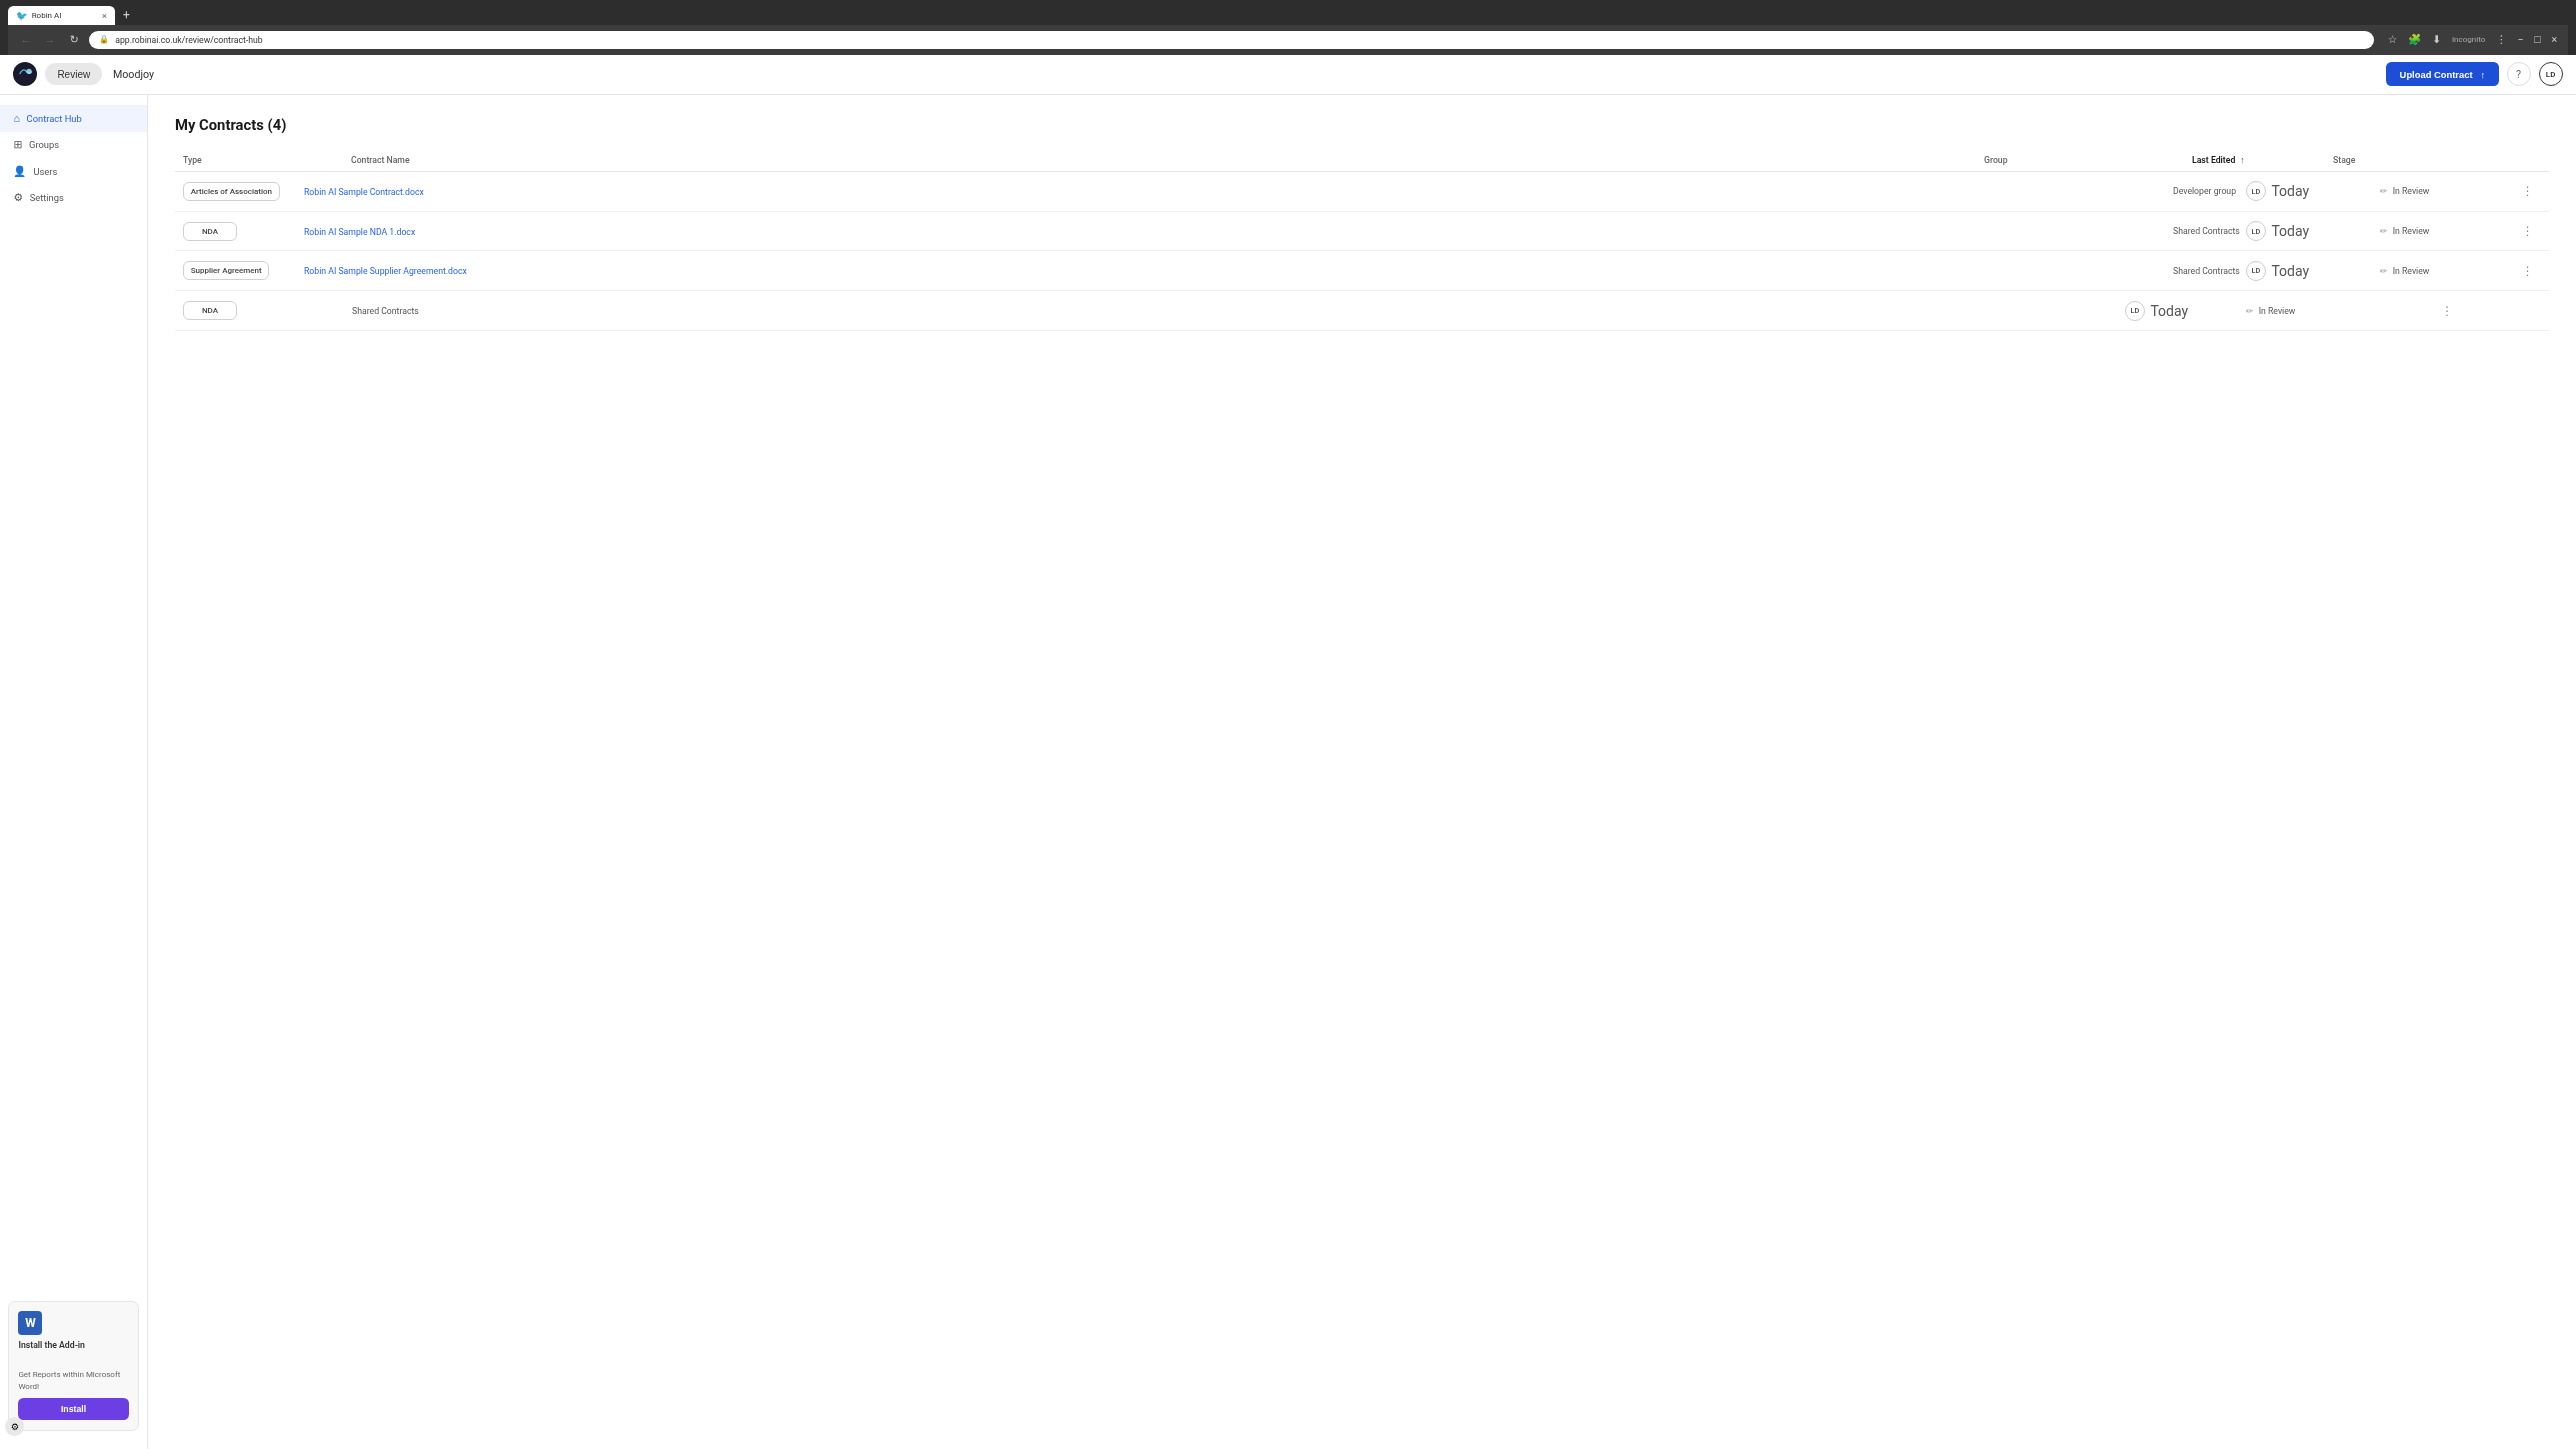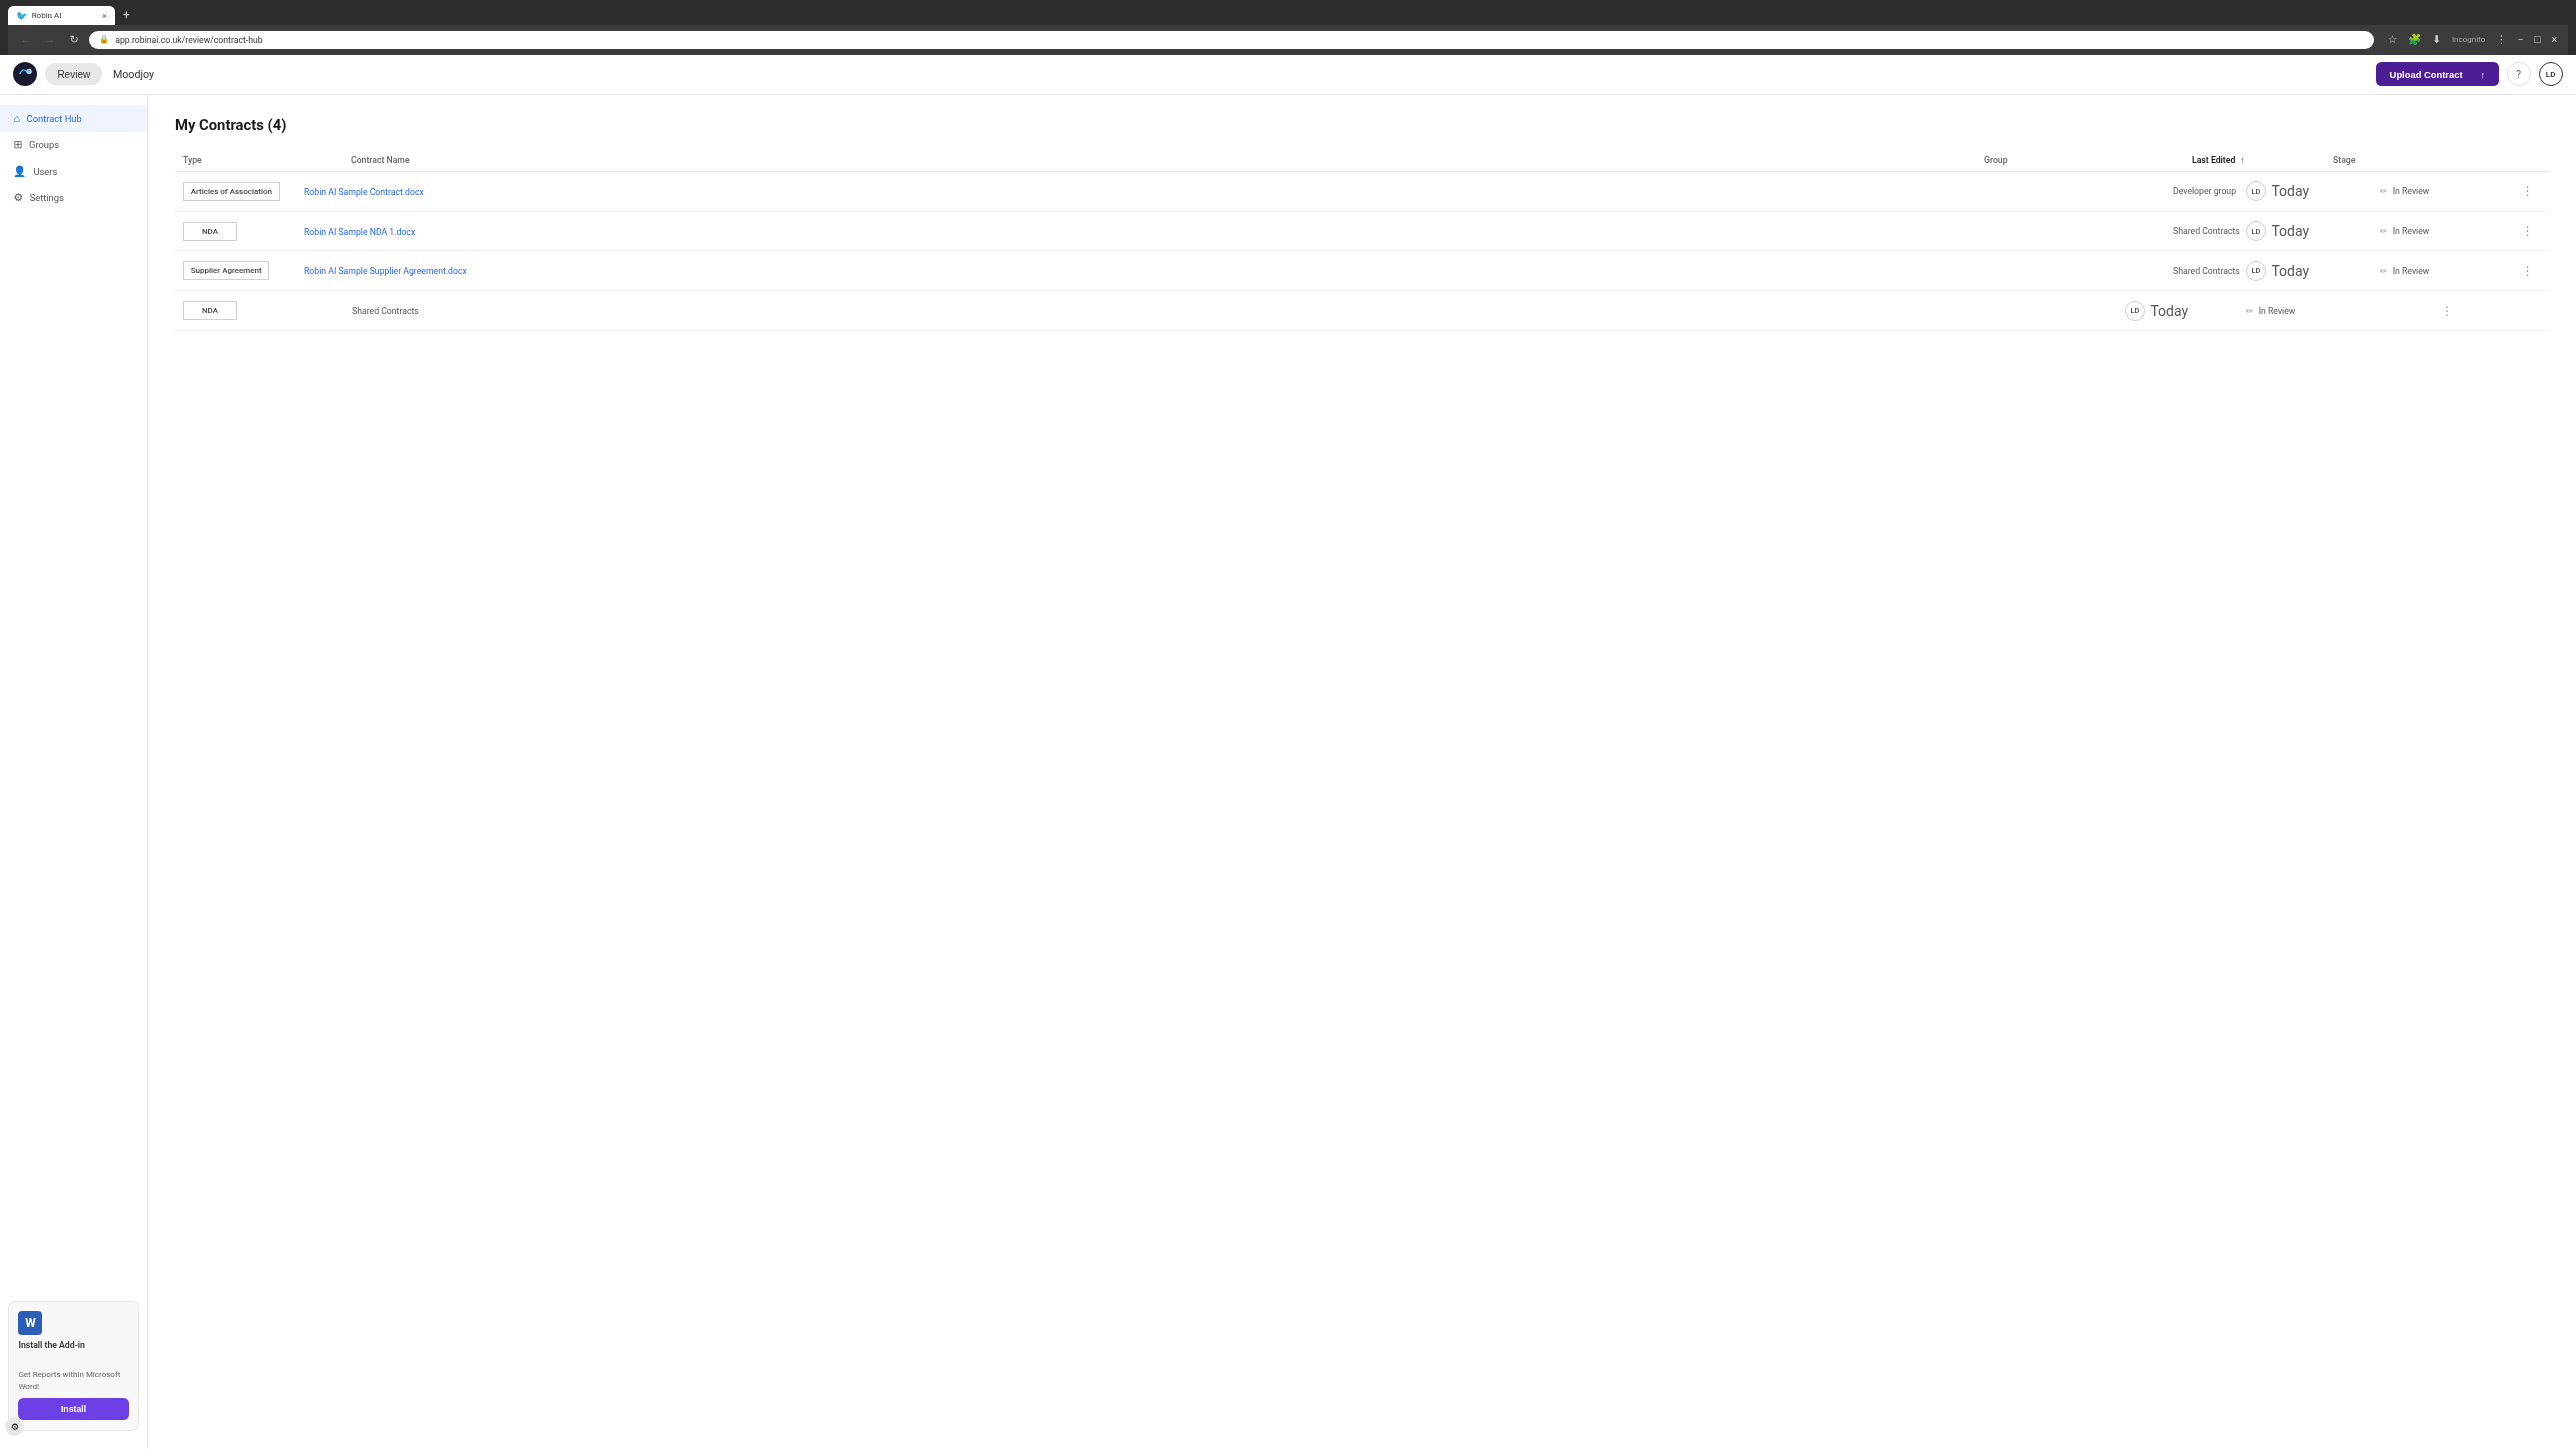--- a/index.html
+++ b/index.html
@@ -19,21 +19,21 @@
     .browser-actions { display: flex; align-items: center; gap: 5.4px; margin-left: 5.4px; }
     .browser-action-btn { color: #ccc; font-size: 10.7px; cursor: pointer; padding: 2.7px; }
 
     
     .app-container { display: flex; flex-direction: column; height: calc(100vh - 54px); background: #fff; }
     .app-header { display: flex; align-items: center; padding: 0 13.4px; height: 40px; border-bottom: 0.7px solid #e5e5e5; background: #fff; gap: 8px; }
     .app-logo { width: 24px; height: 24px; }
     .review-btn { background: #e8e8e8; border: none; padding: 5.4px 12px; border-radius: 13.4px; font-size: 10px; font-weight: 500; cursor: pointer; color: #333; }
     .app-name { font-size: 10.7px; color: #333; margin-left: 2.7px; }
     .header-spacer { flex: 1; }
-    .upload-btn { background: #4c1d95; color: #fff; border: none; padding: 6.7px 13.4px; border-radius: 5.4px; font-size: 9.4px; font-weight: 600; cursor: pointer; display: flex; align-items: center; gap: 18px; margin-left: 16px; }
+    .upload-btn { background: #1d4ed8; color: #fff; border: none; padding: 6.7px 13.4px; border-radius: 5.4px; font-size: 9.4px; font-weight: 600; cursor: pointer; display: flex; align-items: center; gap: 8px; margin-left: 16px; }
     .help-btn { width: 24px; height: 24px; border-radius: 50%; border: 0.7px solid #ddd; display: flex; align-items: center; justify-content: center; cursor: pointer; color: #666; font-size: 10.7px; }
     .avatar-btn { width: 24px; height: 24px; border-radius: 50%; border: 1px solid #333; display: flex; align-items: center; justify-content: center; cursor: pointer; font-size: 8px; font-weight: 600; color: #333; background: #fff; }
 
     
     .main-layout { display: flex; flex: 1; overflow: hidden; }
 
     
     .sidebar { width: 148px; background: #fff; border-right: 0.7px solid #e5e5e5; display: flex; flex-direction: column; padding: 10.7px 0; }
     .nav-item { display: flex; align-items: center; gap: 6.7px; padding: 6.7px 13.4px; cursor: pointer; color: #555; font-size: 9.4px; border-radius: 0; }
     .nav-item.active { background: #f0f4ff; color: #2563eb; }
@@ -46,21 +46,21 @@
     .notification-badge { width: 19px; height: 19px; border-radius: 50%; background: #e8e8e8; display: flex; align-items: center; justify-content: center; position: fixed; bottom: 13.4px; left: 5.4px; cursor: pointer; font-size: 9.4px; }
 
     
     .content { flex: 1; padding: 21.5px 27px; overflow-y: auto; background: #fff; }
     .page-title { font-size: 14.8px; font-weight: 700; color: #1a1a1a; margin-bottom: 16px; }
     .table-header { display: grid; grid-template-columns: 121px 1fr 121px 134px 134px 27px; padding: 5.4px 8px; border-bottom: 0.7px solid #e5e5e5; gap: 47px; }
     .col-header { font-size: 8.7px; color: #666; font-weight: 500; }
     .col-header.active { color: #1a1a1a; font-weight: 600; padding-left: 40px; }
     .sort-arrow { margin-left: 2.7px; color: #555; }
     .table-row { display: grid; grid-template-columns: 121px 1fr 121px 134px 134px 27px; padding: 9.4px 8px; border-bottom: 0.7px solid #f0f0f0; align-items: center; }
-    .type-badge { display: inline-flex; align-items: center; justify-content: center; padding: 4px 6.7px; border-radius: 0; border: 0.7px solid #d0d0d0; font-size: 8px; font-weight: 500; color: #444; text-align: center; min-width: 54px; background: #fff; }
+    .type-badge { display: inline-flex; align-items: center; justify-content: center; padding: 4px 6.7px; border-radius: 6px; border: 0.7px solid #d0d0d0; font-size: 8px; font-weight: 500; color: #444; text-align: center; min-width: 54px; background: #fff; }
     .contract-link { color: #2563eb; text-decoration: none; font-size: 8.7px; }
     .group-text { font-size: 8.7px; color: #555; padding-left: 48px; }
     .edited-cell { display: flex; align-items: center; gap: 5.4px; }
     .user-avatar { width: 20px; height: 20px; border-radius: 50%; border: 1px solid #ccc; display: flex; align-items: center; justify-content: center; font-size: 7.4px; font-weight: 600; color: #555; background: #fff; }
     .edited-date { font-size: 14px; color: #555; }
     .stage-cell { display: flex; align-items: center; gap: 5.4px; }
     .stage-text { font-size: 8.7px; color: #555; }
     .pencil-icon { color: #888; font-size: 8.7px; }
     .more-btn { color: #888; font-size: 12px; cursor: pointer; display: flex; align-items: center; justify-content: center; }
   </style>

